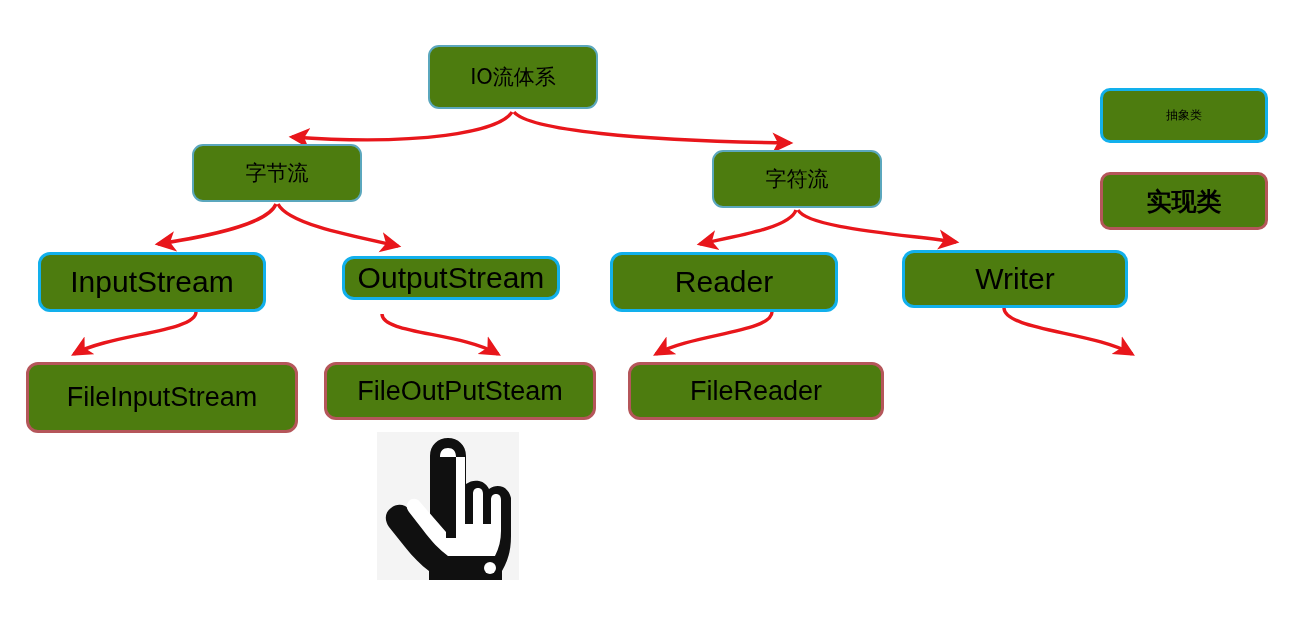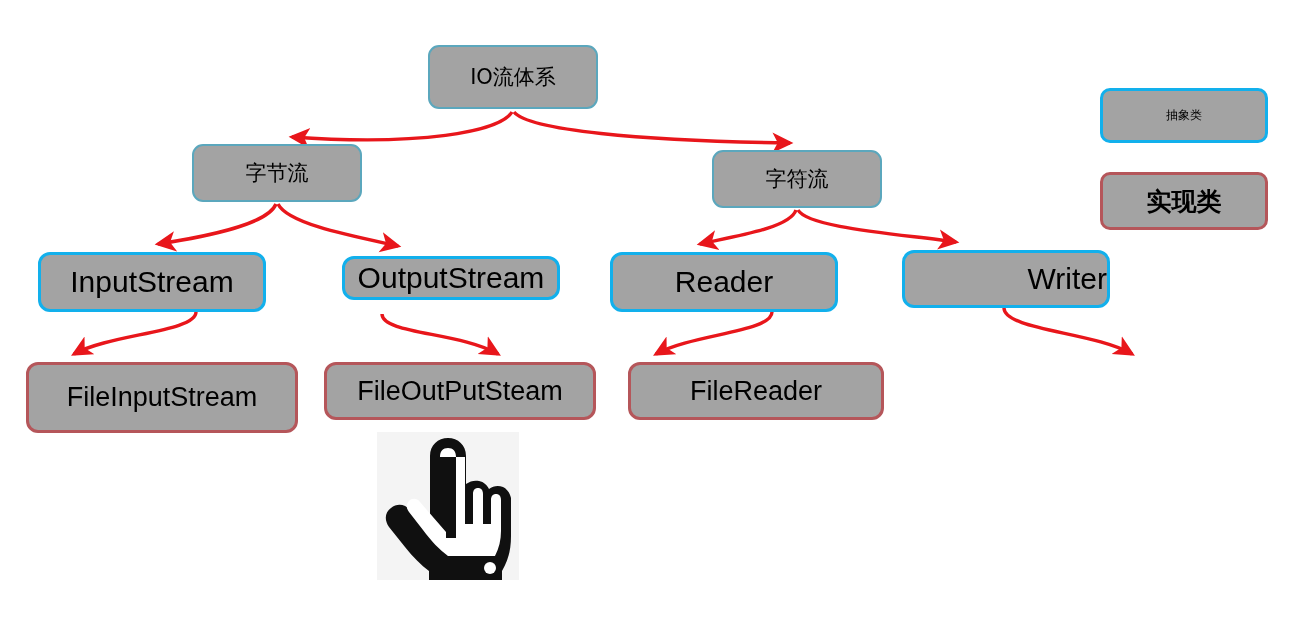--- a/index.html
+++ b/index.html
@@ -23,21 +23,21 @@
   .arrows {
     position: absolute;
     left: 0; top: 0;
     width: 1312px;
     height: 621px;
     pointer-events: none;
   }
   .node {
     position: absolute;
     box-sizing: border-box;
-    background: #a3a3a3;
+    background: #4d7c0f;
     display: flex;
     align-items: center;
     justify-content: center;
     text-align: center;
     color: #000000;
     white-space: nowrap;
   }
   
   .node.teal {
     border: 2.5px solid #5ba7bd;
@@ -127,21 +127,21 @@
   </div>
 
   <div class="node cyan" style="left:296px; top:256px; width:218px; height:44px;margin-left:46px;">
     <span>OutputStream</span>
   </div>
 
   <div class="node cyan" style="left:610px; top:252px; width:228px; height:60px;">
     <span>Reader</span>
   </div>
 
-  <div class="node cyan" style="left:902px; top:250px; width:208px; height:58px;justify-content:flex-end;">
+  <div class="node cyan" style="left:902px; top:250px; width:226px; height:58px;">
     <span>Writer</span>
   </div>
 
   <div class="node maroon" style="left:26px; top:362px; width:272px; height:71px;">
     <span>FileInputStream</span>
   </div>
 
   <div class="node maroon" style="left:324px; top:362px; width:272px; height:58px;">
     <span>FileOutPutSteam</span>
   </div>

